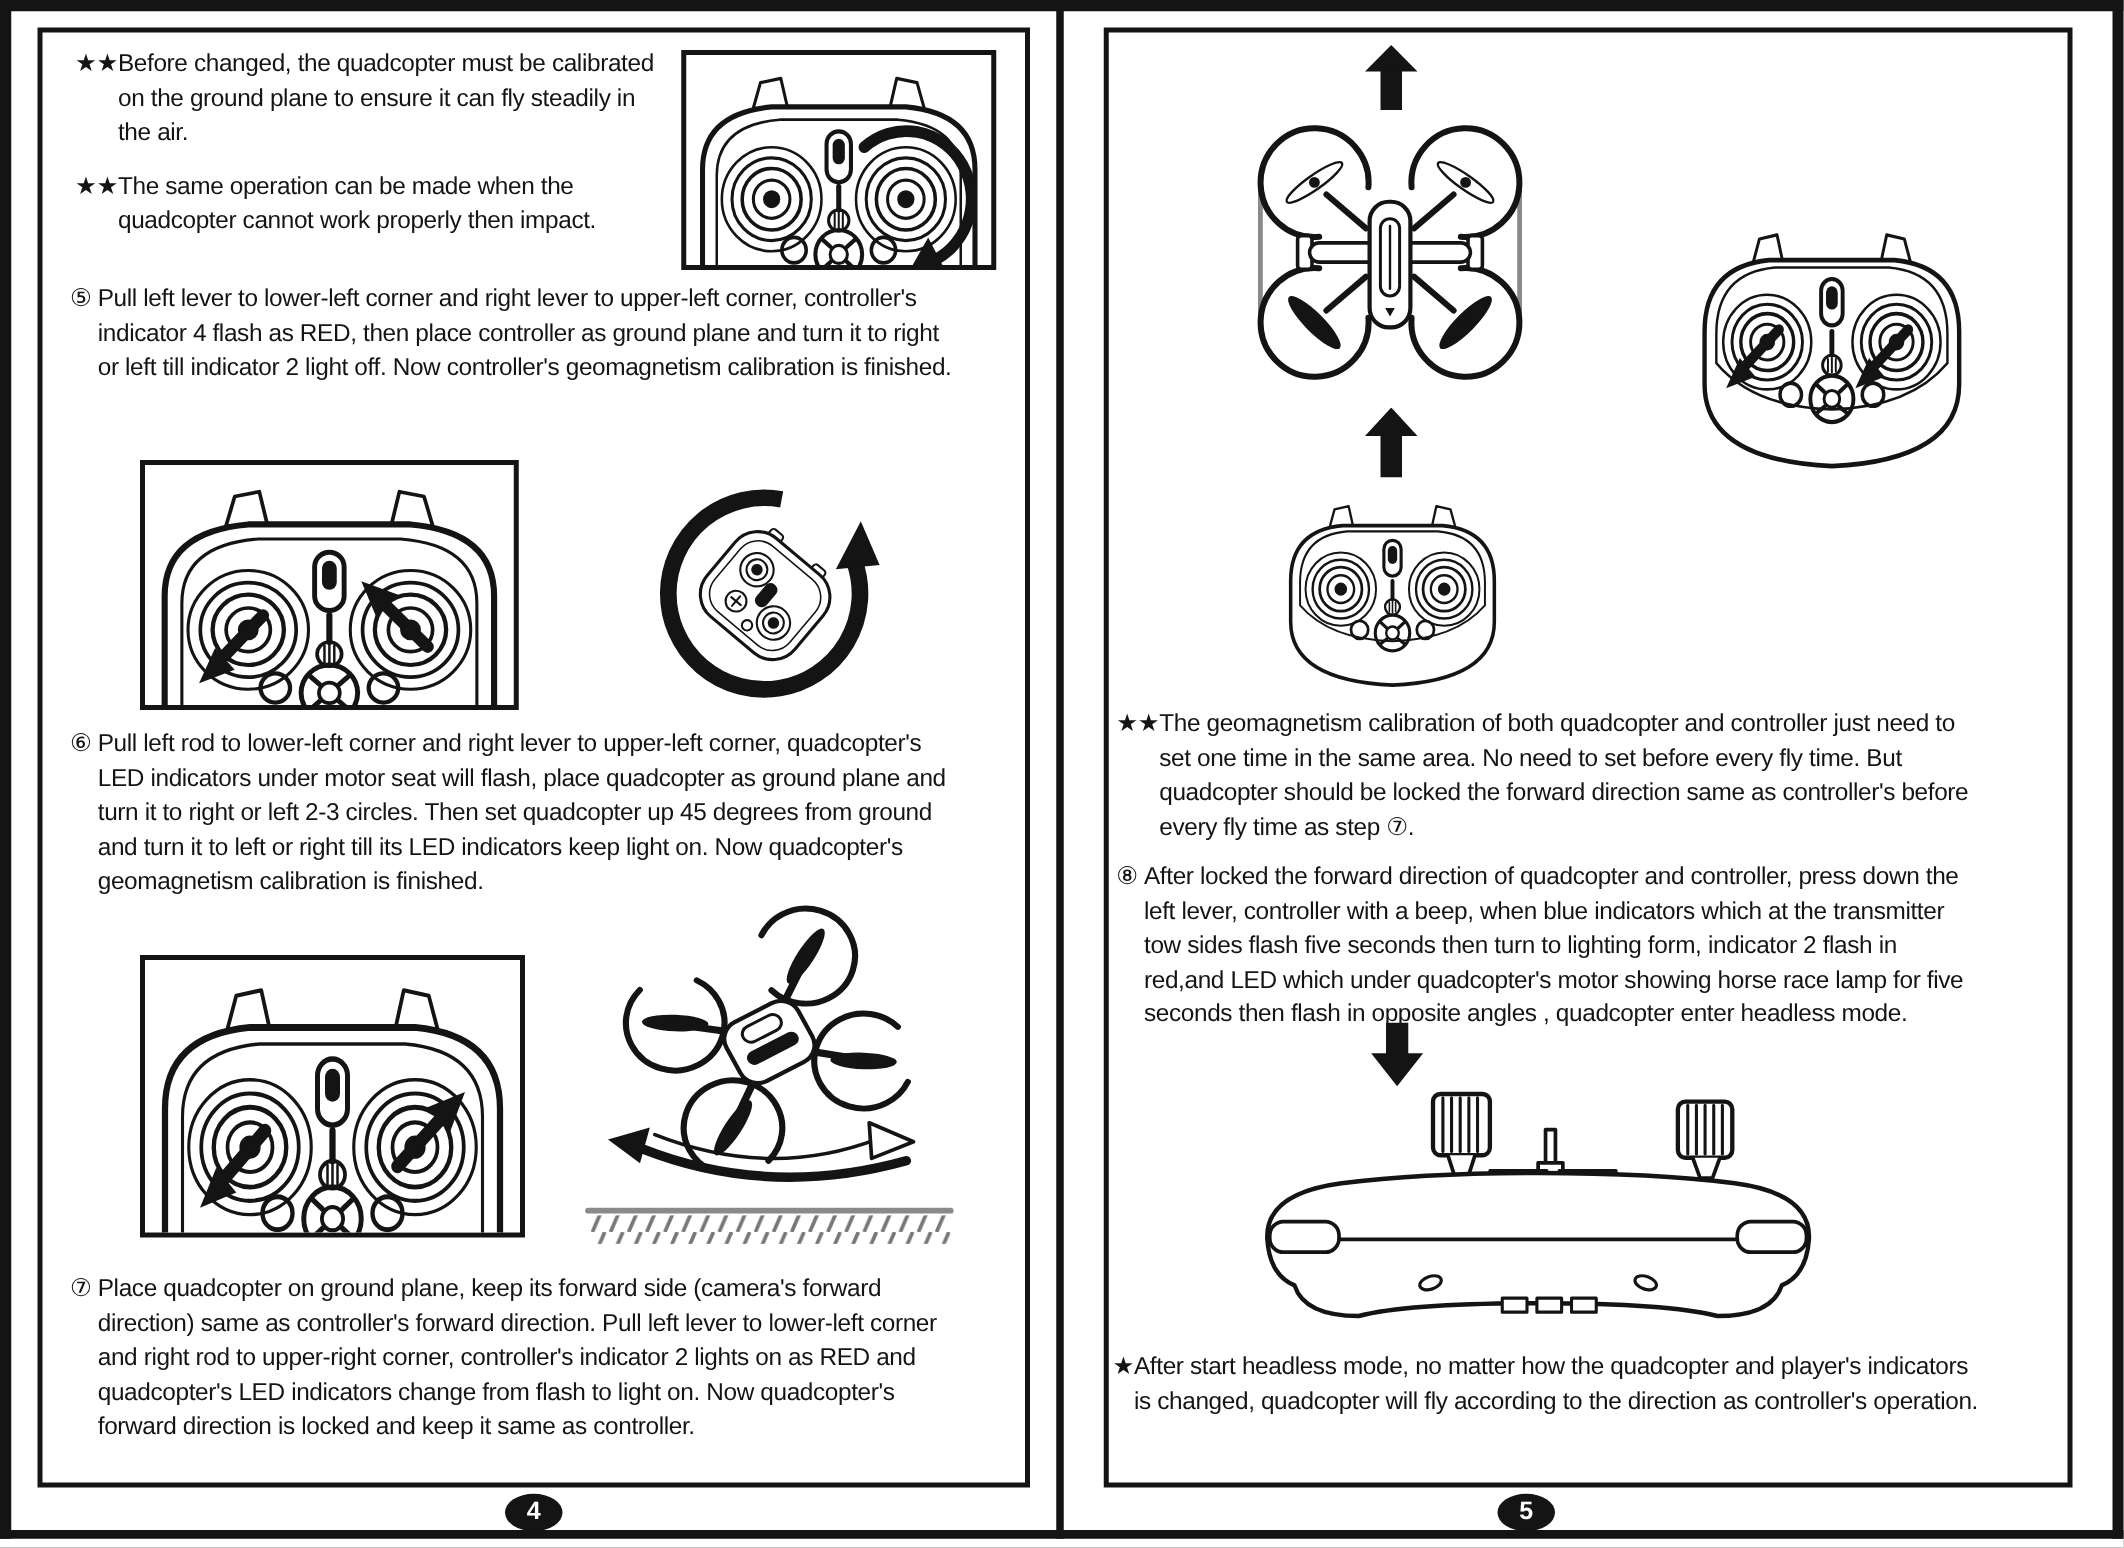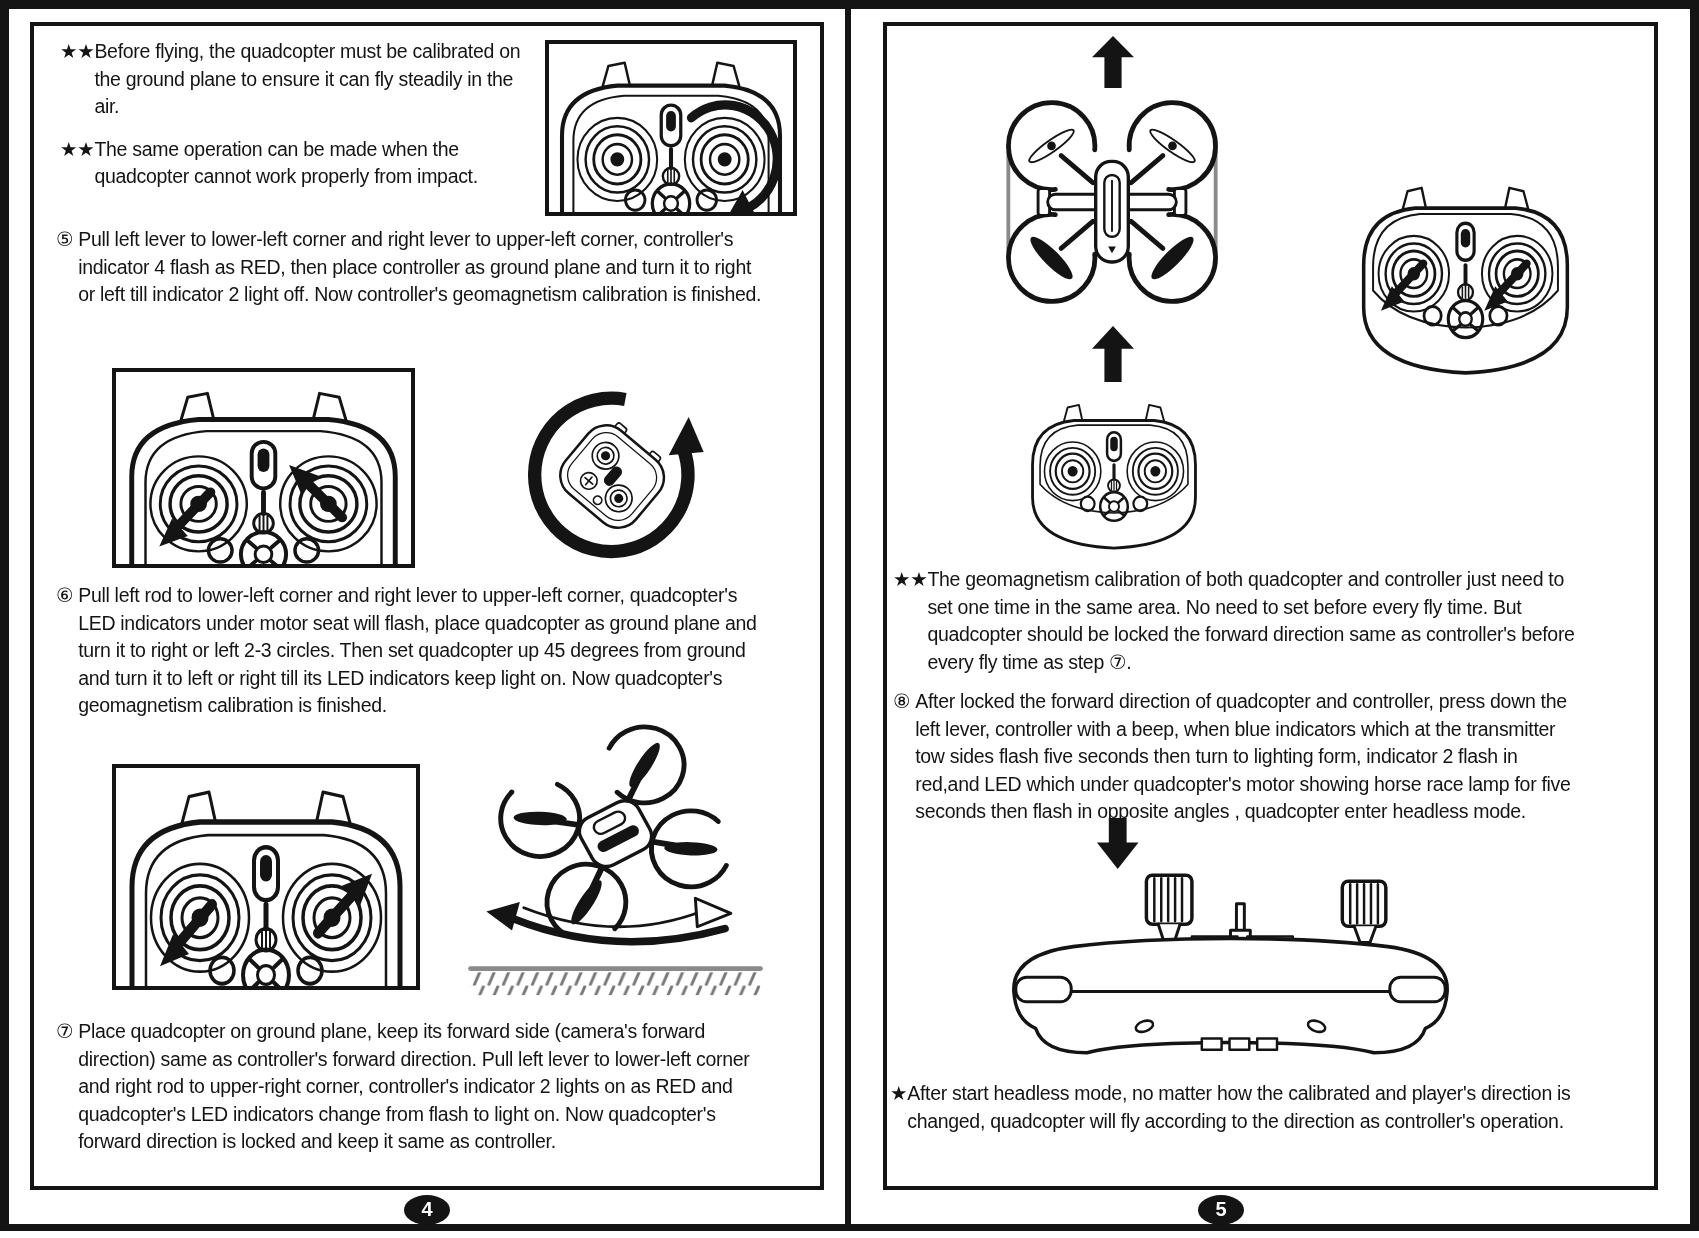--- a/index.html
+++ b/index.html
@@ -35,25 +35,25 @@
   <div class="bar" style="left:0;top:0;width:9px;height:1231px"></div>
   <div class="bar" style="left:1690px;top:0;width:9px;height:1231px"></div>
   <div class="bar" style="left:0;top:1224px;width:1699px;height:7px"></div>
   <div class="bar" style="left:845px;top:0;width:6px;height:1231px"></div>
 
   <div class="pagebox" style="left:30px;top:22px;width:794px;height:1168px"></div>
 
   <div class="txt" style="left:60px;top:38px;width:478px">
     <div class="note gap">
       <span class="bullet">★★</span>
-      <span>Before flying, the quadcopter must be calibrated on the ground plane to ensure it can fly steadily in the air.</span>
+      <span>Before changed, the quadcopter must be calibrated on the ground plane to ensure it can fly steadily in the air.</span>
     </div>
     <div class="note">
       <span class="bullet">★★</span>
-      <span>The same operation can be made when the quadcopter cannot work properly from impact.</span>
+      <span>The same operation can be made when the quadcopter cannot work properly then impact.</span>
     </div>
   </div>
 
   <div class="figbox" style="left:545px;top:40px;width:252px;height:176px">
     <svg viewBox="0 0 300 198" preserveAspectRatio="none">
       <g stroke="#141414" fill="none" stroke-width="3" stroke-linejoin="round" stroke-linecap="round">
         <path d="M66,50 L73,26 L93,22 L99,47" fill="#fff"></path>
         <path d="M234,50 L227,26 L207,22 L201,47" fill="#fff"></path>
         <path d="M16,198 L16,108 Q16,55 84,49 L216,49 Q284,55 284,108 L284,198" fill="#fff" stroke-width="5"></path>
         <path d="M30,198 L30,114 Q30,66 92,61 L208,61 Q270,66 270,114 L270,198" stroke-width="2.5"></path>
@@ -415,18 +415,18 @@
         <ellipse cx="322" cy="204" rx="9" ry="5" stroke-width="2.5" transform="rotate(18 322 204)"></ellipse>
         <rect x="206" y="216" width="20" height="11" fill="#fff" stroke-width="2.5"></rect>
         <rect x="234" y="216" width="20" height="11" fill="#fff" stroke-width="2.5"></rect>
         <rect x="262" y="216" width="20" height="11" fill="#fff" stroke-width="2.5"></rect>
       </g>
     </svg>
   </div>
 
   <div class="txt note" style="left:890px;top:1080px;width:700px">
     <span class="bullet">★</span>
-    <span>After start headless mode, no matter how the calibrated and player's direction is changed, quadcopter will fly according to the direction as controller's operation.</span>
+    <span>After start headless mode, no matter how the quadcopter and player's indicators is changed, quadcopter will fly according to the direction as controller's operation.</span>
   </div>
 
   <div class="badge" style="left:1198px;top:1195px">5</div>
 
 </div>
 
 </body></html>

